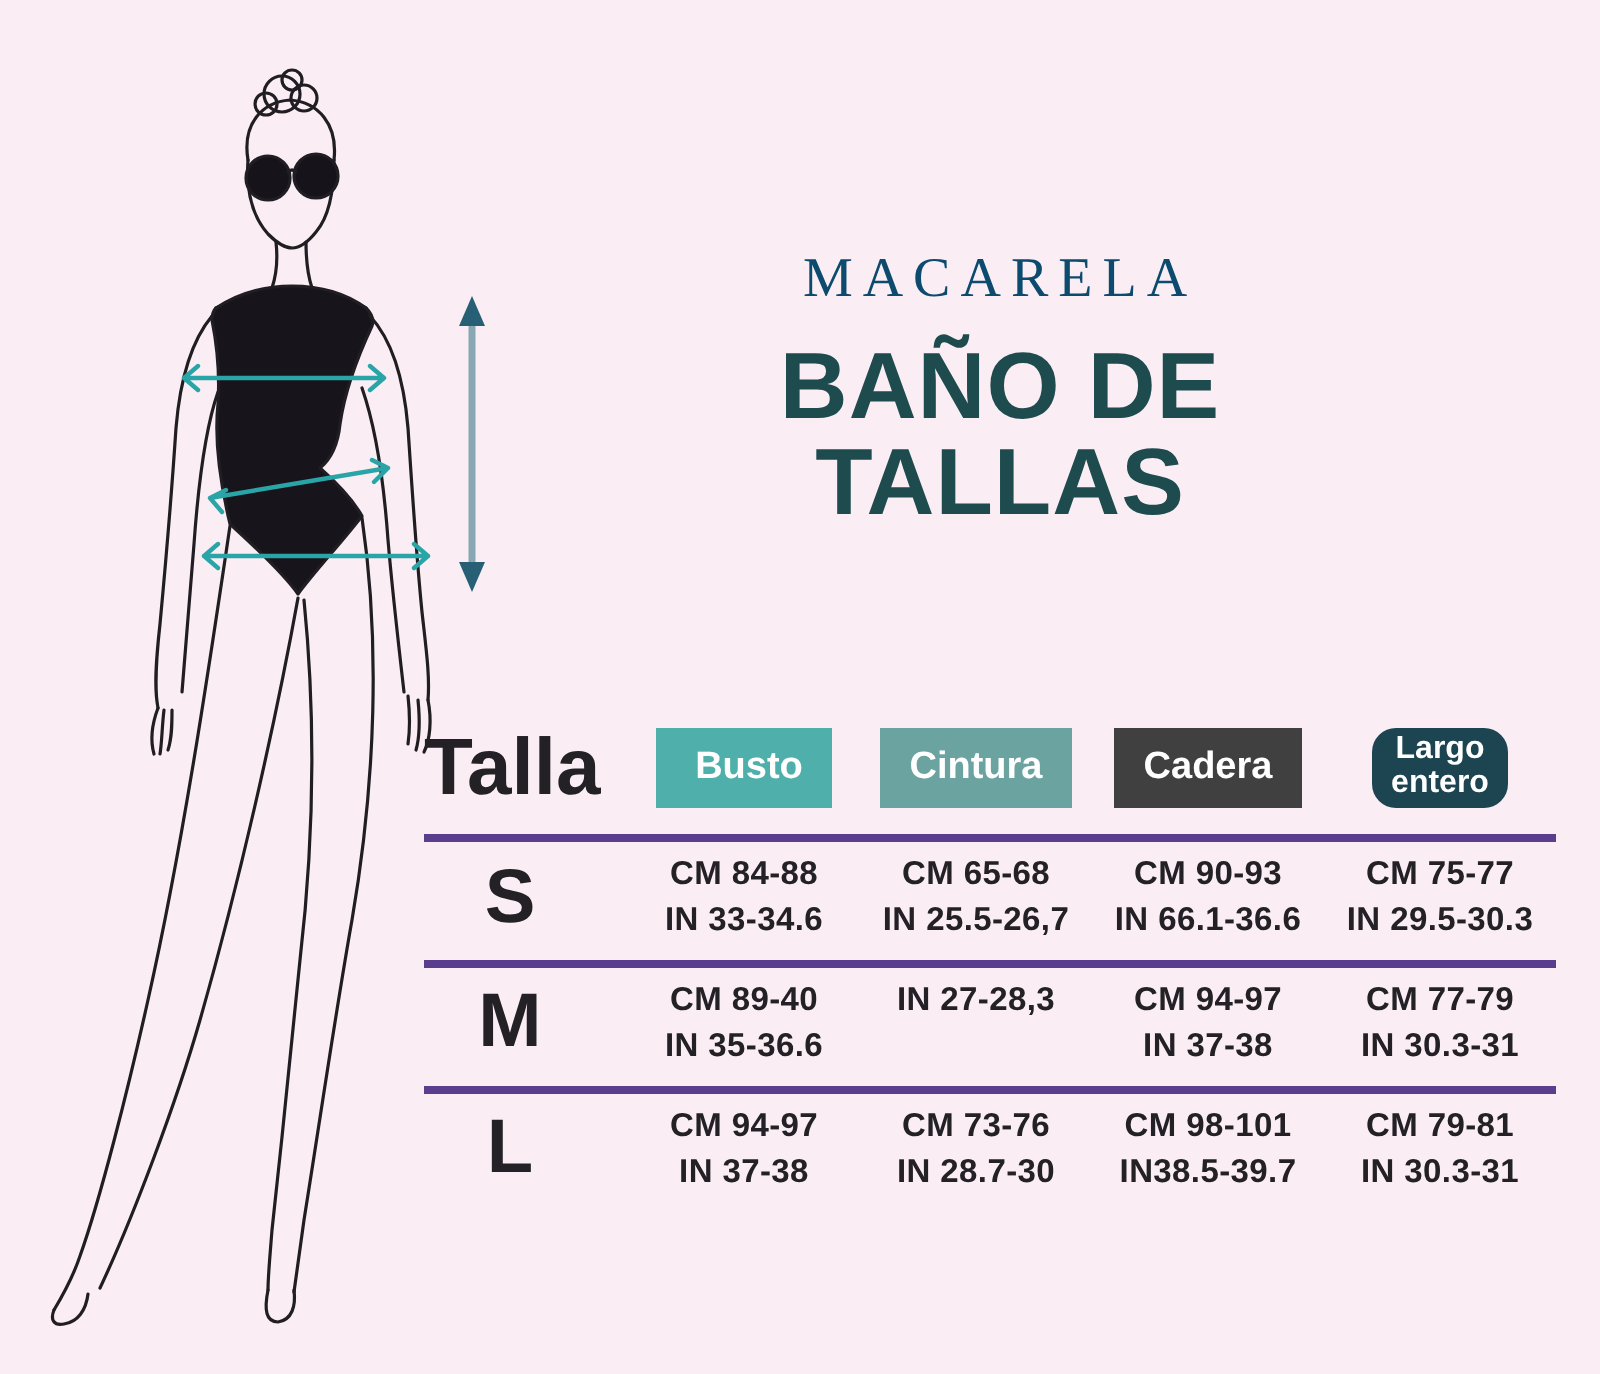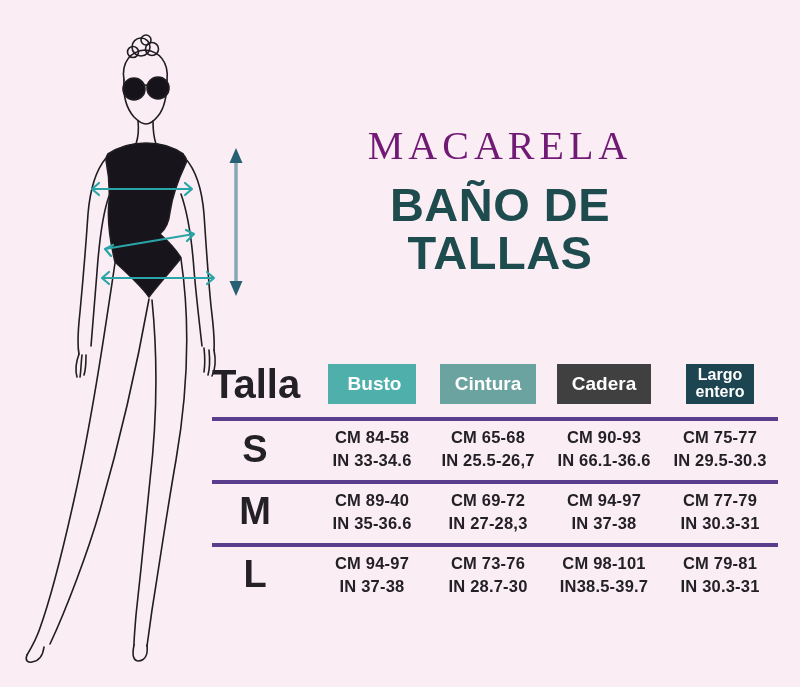--- a/index.html
+++ b/index.html
@@ -9,21 +9,21 @@
     font-family:"Liberation Sans", sans-serif;
     color:#232126;
   }
   
   .figure { position:absolute; left:0; top:0; }
 
   
   .brand { position:absolute; left:318px; top:126px; width:364px; text-align:center; }
   .logo {
     font-family:"Liberation Serif", serif; font-weight:400;
-    font-size:40px; line-height:1; letter-spacing:5px; color:#701a75;
+    font-size:28px; line-height:1; letter-spacing:5px; color:#0c4a6e;
   }
   .title {
     margin-top:15px; font-size:47px; line-height:1.02; font-weight:700;
     color:#1d4b4e; letter-spacing:0.5px;
   }
   .subtitle {
     margin-top:17px; font-size:20px; letter-spacing:3.5px; color:#4c4c52;
   }
 
   
@@ -33,21 +33,21 @@
     align-items:center; margin-bottom:13px;
   }
   .talla { font-size:40px; font-weight:700; color:#232126; line-height:1; }
   .hdr {
     justify-self:center; color:#ffffff; font-weight:700; font-size:19px;
     height:40px; display:flex; align-items:center; justify-content:center;
     padding:0 15px; white-space:nowrap;
   }
   .hdr.wrap2 {
     white-space:normal; width:60px; padding:0 4px; font-size:16px;
-    line-height:1.05; text-align:center;
+    line-height:1.05; text-align:center;border-radius:12px;
   }
   .trow {
     display:grid; grid-template-columns:102px repeat(4,1fr);
     border-top:4px solid #5a3d8c; padding:5px 0 7px;
   }
   .tsize {
     font-size:38px; font-weight:700; line-height:1.1;
     justify-self:center; align-self:center; padding-right:16px;
   }
   .tcell { text-align:center; font-size:16.5px; font-weight:700; line-height:1.42; letter-spacing:0.2px; }
@@ -122,21 +122,21 @@
       <div class="talla">Talla</div>
       <div class="hdr" style="background: rgb(79, 176, 171); padding-left: 20px;">Busto</div>
       <div class="hdr" style="background: rgb(107, 163, 160);">Cintura</div>
       <div class="hdr" style="background: #404040;">Cadera</div>
       <div class="hdr wrap2" style="background: rgb(28, 69, 81);">Largo entero</div>
     </div>
 
     <div class="trow">
       <div class="tsize">S</div>
       <div class="tcell">
-        <div>CM 84-58</div>
+        <div>CM 84-88</div>
         <div>IN 33-34.6</div>
       </div>
       <div class="tcell">
         <div>CM 65-68</div>
         <div>IN 25.5-26,7</div>
       </div>
       <div class="tcell">
         <div>CM 90-93</div>
         <div>IN 66.1-36.6</div>
       </div>
@@ -146,21 +146,20 @@
       </div>
     </div>
 
     <div class="trow">
       <div class="tsize">M</div>
       <div class="tcell">
         <div>CM 89-40</div>
         <div>IN 35-36.6</div>
       </div>
       <div class="tcell">
-        <div>CM 69-72</div>
         <div>IN 27-28,3</div>
       </div>
       <div class="tcell">
         <div>CM 94-97</div>
         <div>IN 37-38</div>
       </div>
       <div class="tcell">
         <div>CM 77-79</div>
         <div>IN 30.3-31</div>
       </div>

